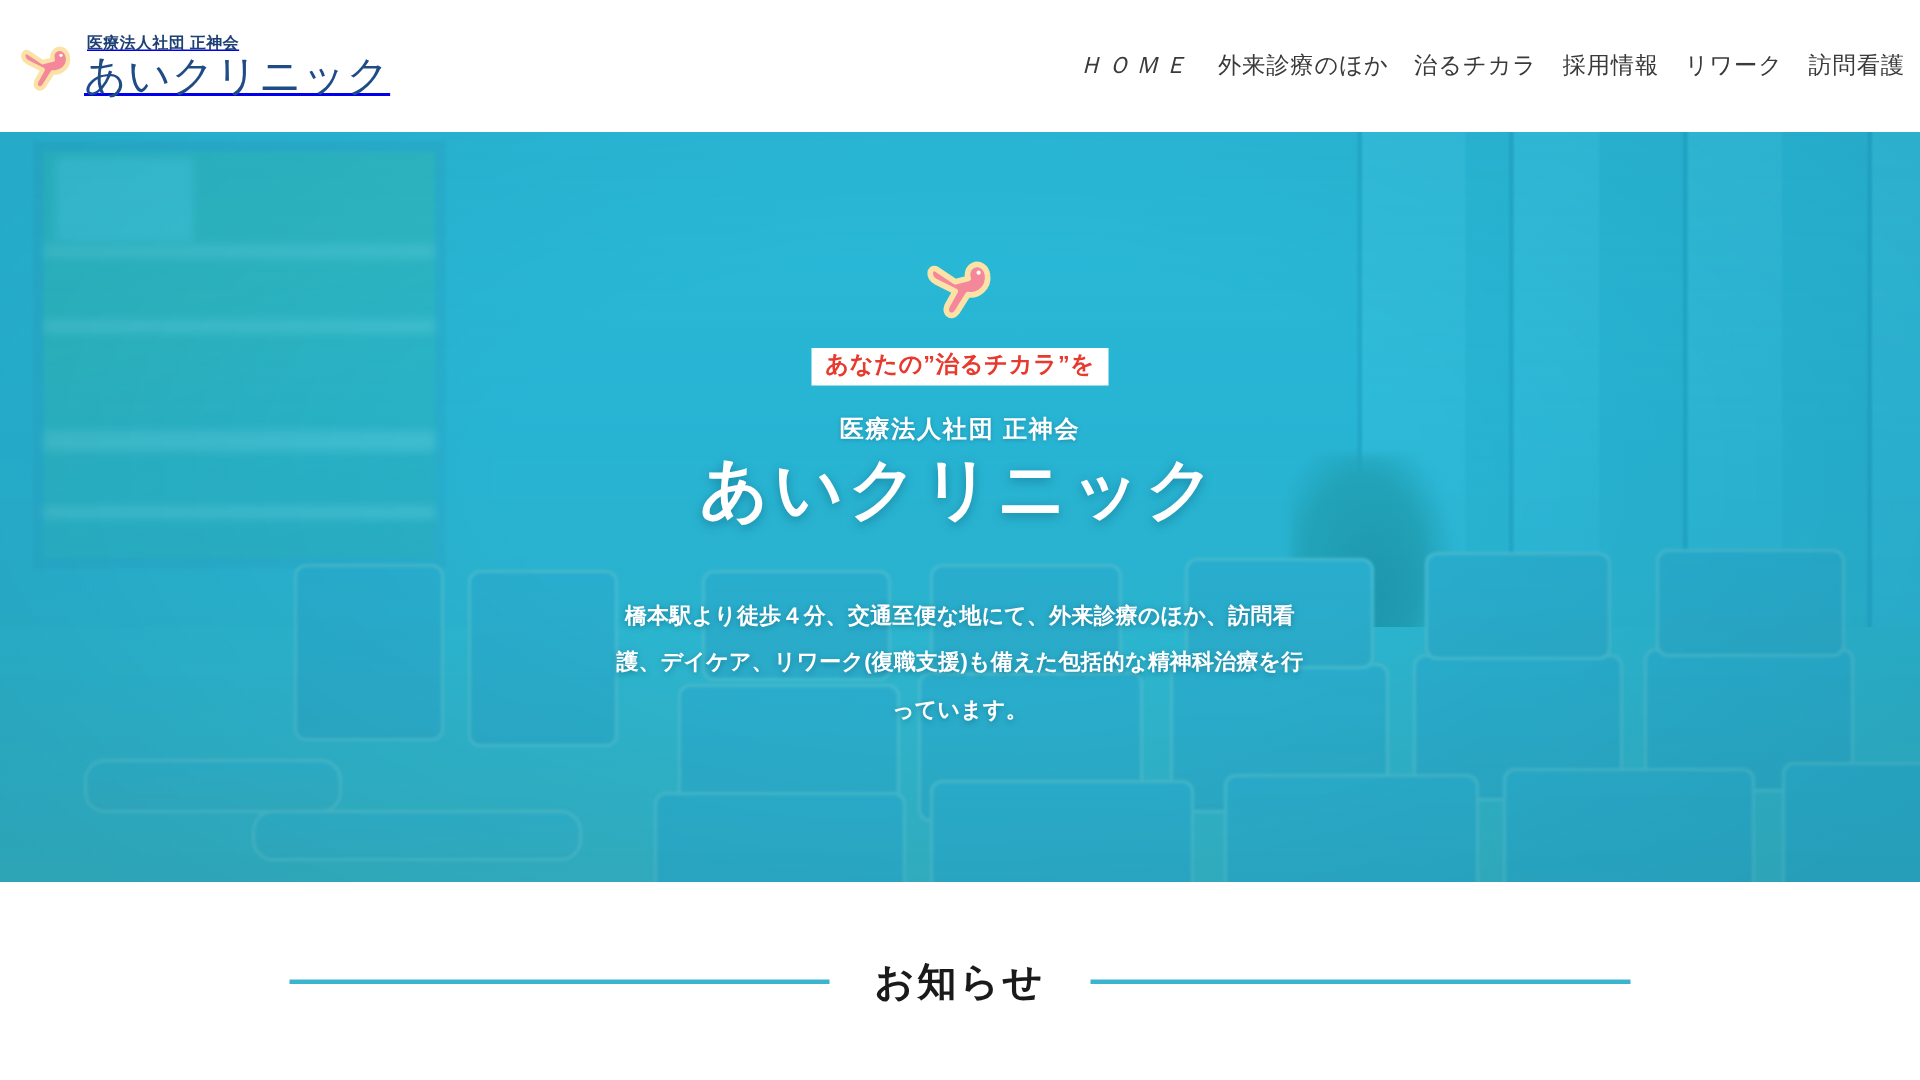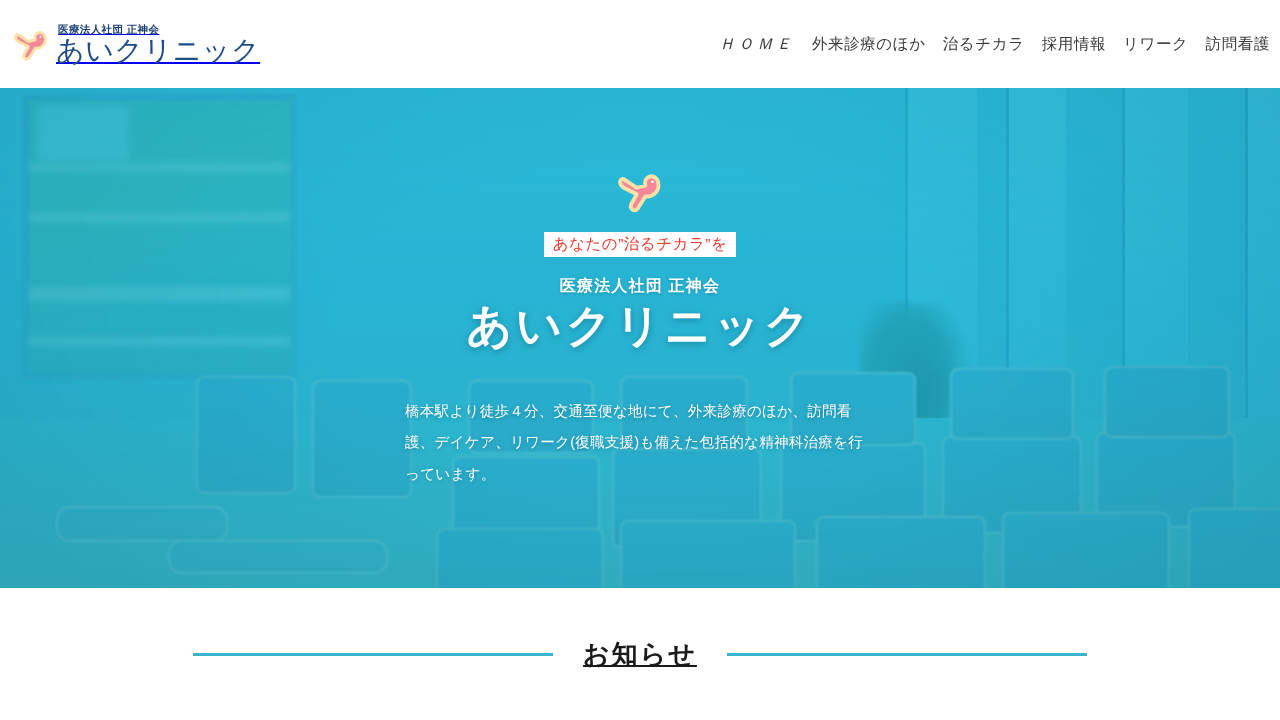--- a/index.html
+++ b/index.html
@@ -116,51 +116,50 @@
   .hero-content{
     position:absolute; inset:0; z-index:5;
     display:flex; flex-direction:column; align-items:center;
     padding-top:76px;
   }
   .hero-bird{ width:54px; height:54px; margin-bottom:14px; }
 
   .tagline{ display:flex; flex-direction:column; align-items:center; gap:3px; }
   .tagline-line{
     background:#ffffff; color:#e8392e;
-    font-size:15.5px; font-weight:normal; letter-spacing:.5px;
+    font-size:15.5px; font-weight:bold; letter-spacing:.5px;
     padding:2px 9px; line-height:1.35; white-space:nowrap;
   }
 
   .hero-org{
     margin-top:19px; color:#ffffff; font-size:16px; font-weight:bold;
     letter-spacing:1.2px; text-shadow:0 1px 3px rgba(0,70,95,.35);
   }
   .hero-title{
     color:#ffffff; font-size:45px; font-weight:bold;
     letter-spacing:3.5px; line-height:1.22; margin-top:2px;
     text-shadow:0 2px 7px rgba(0,70,95,.40);
   }
   .hero-desc{
-    margin-top:42px; width:470px; 
-    color:#ffffff; font-size:14.6px; font-weight:normal;
+    margin-top:42px; width:470px; text-align:center;
+    color:#ffffff; font-size:14.6px; font-weight:bold;
     line-height:2.15; letter-spacing:.2px;
     text-shadow:0 1px 4px rgba(0,70,95,.45);
   }
 
   
   .news-section{
     width:1280px; height:132px; background:#ffffff;
     display:flex; align-items:center; justify-content:center;
   }
   .news-heading{ display:flex; align-items:center; gap:30px; }
   .news-rule{ width:360px; height:3px; background:#3bb5cf; }
   .news-title{
     font-size:26px; font-weight:bold; color:#1a1a1a; letter-spacing:2px;
     white-space:nowrap;
-    text-decoration:underline;
   }
 </style>
 </head>
 <body>
 
 <header class="site-header">
 
   <a class="brand" href="#">
     <span class="brand-mark">
       <svg viewBox="0 0 100 100" width="42" height="42" aria-hidden="true">

